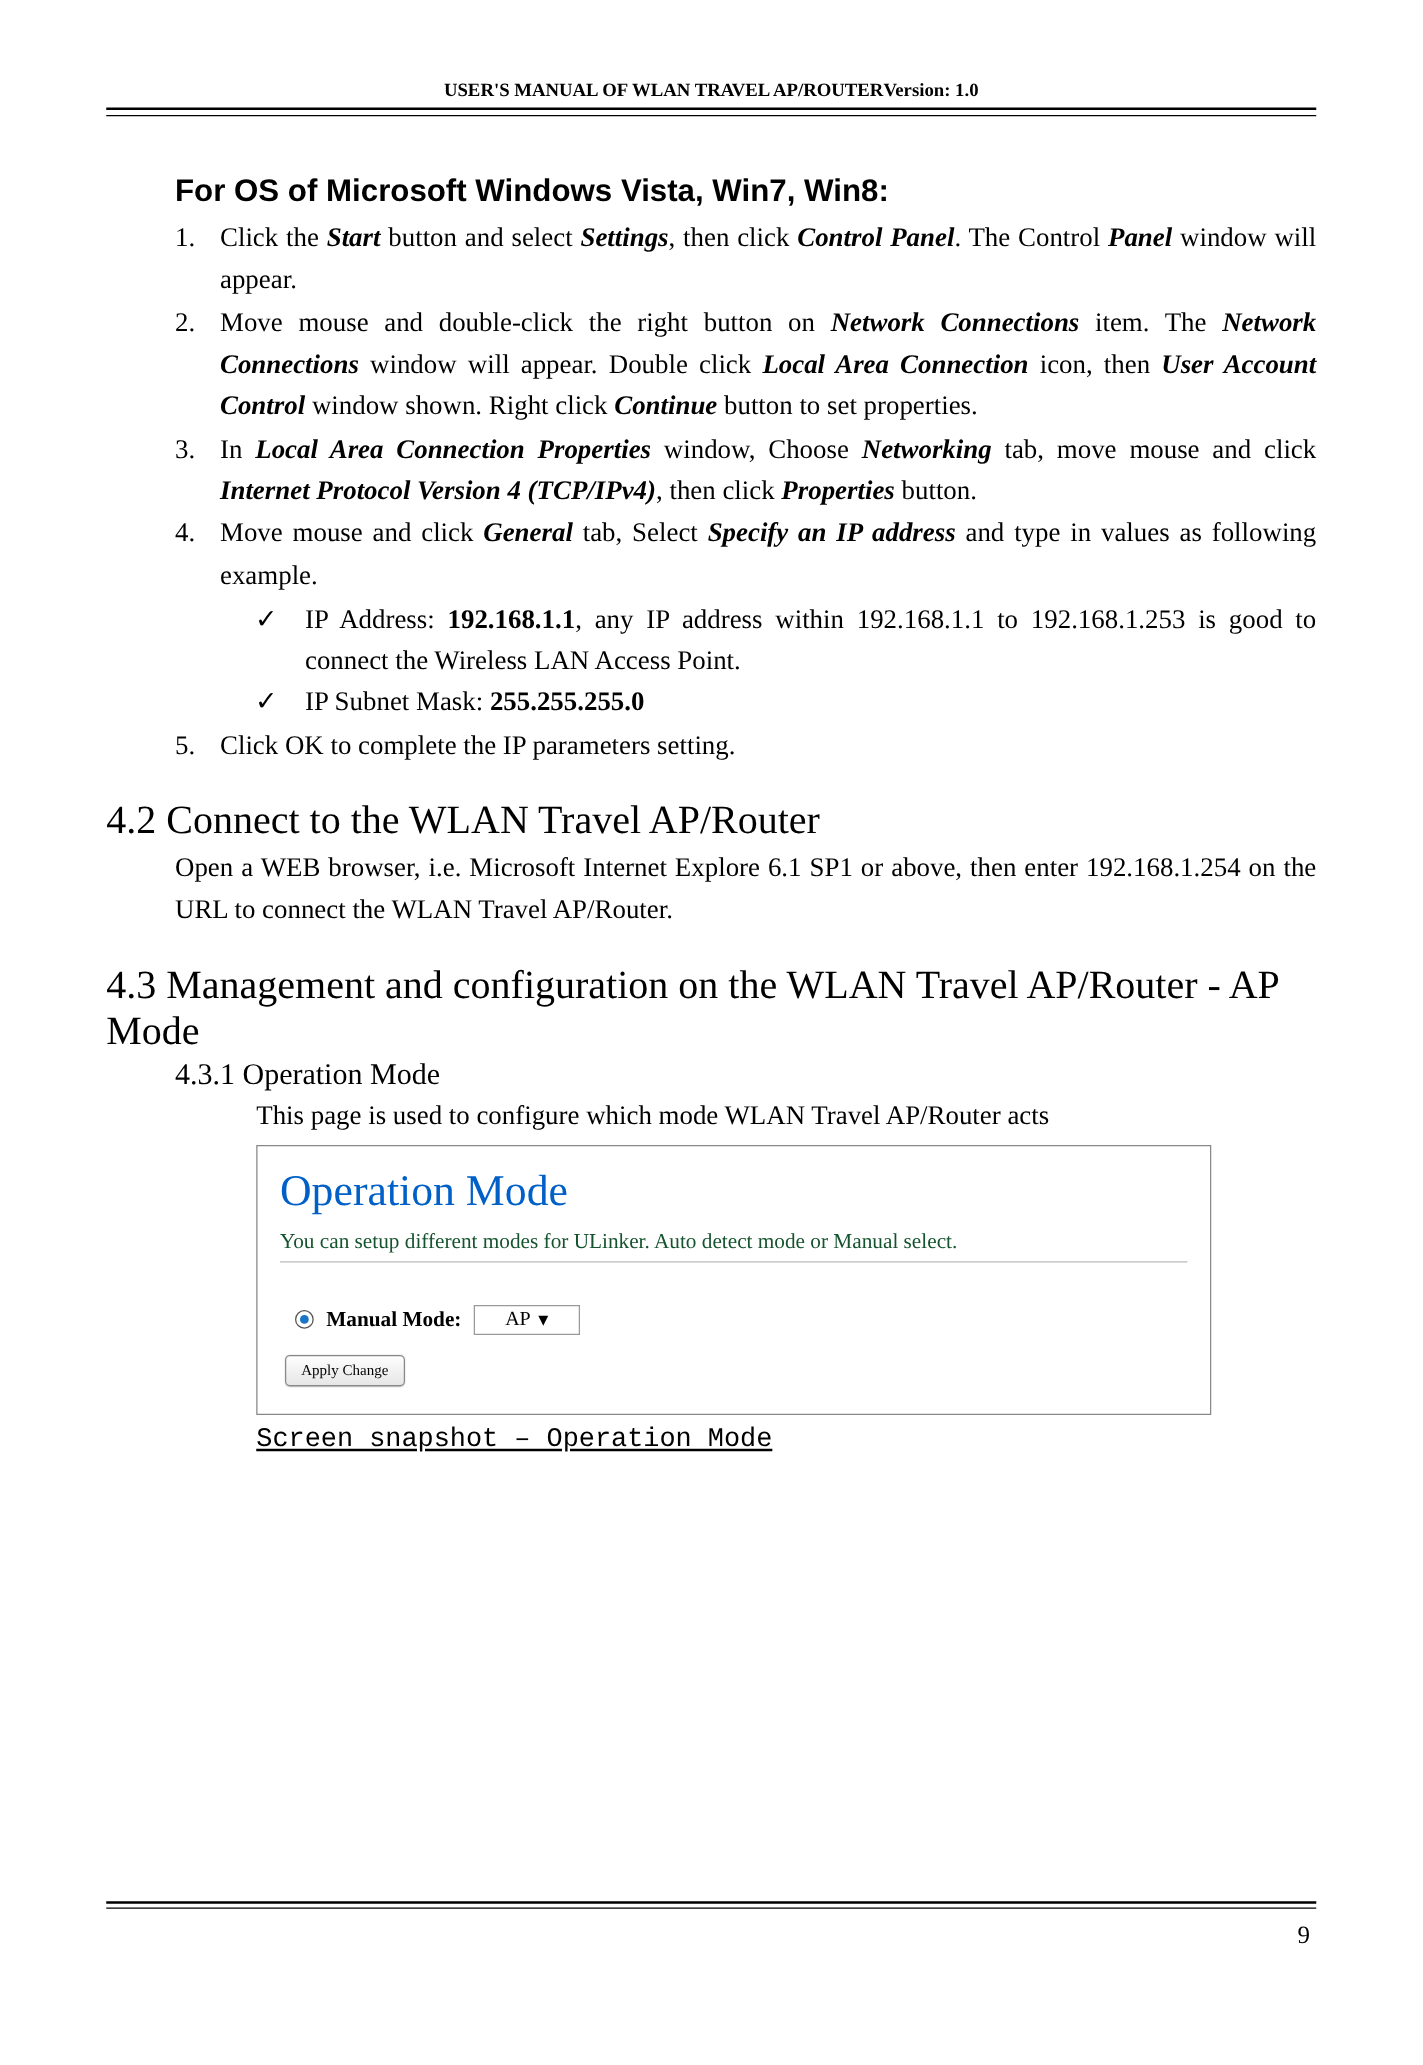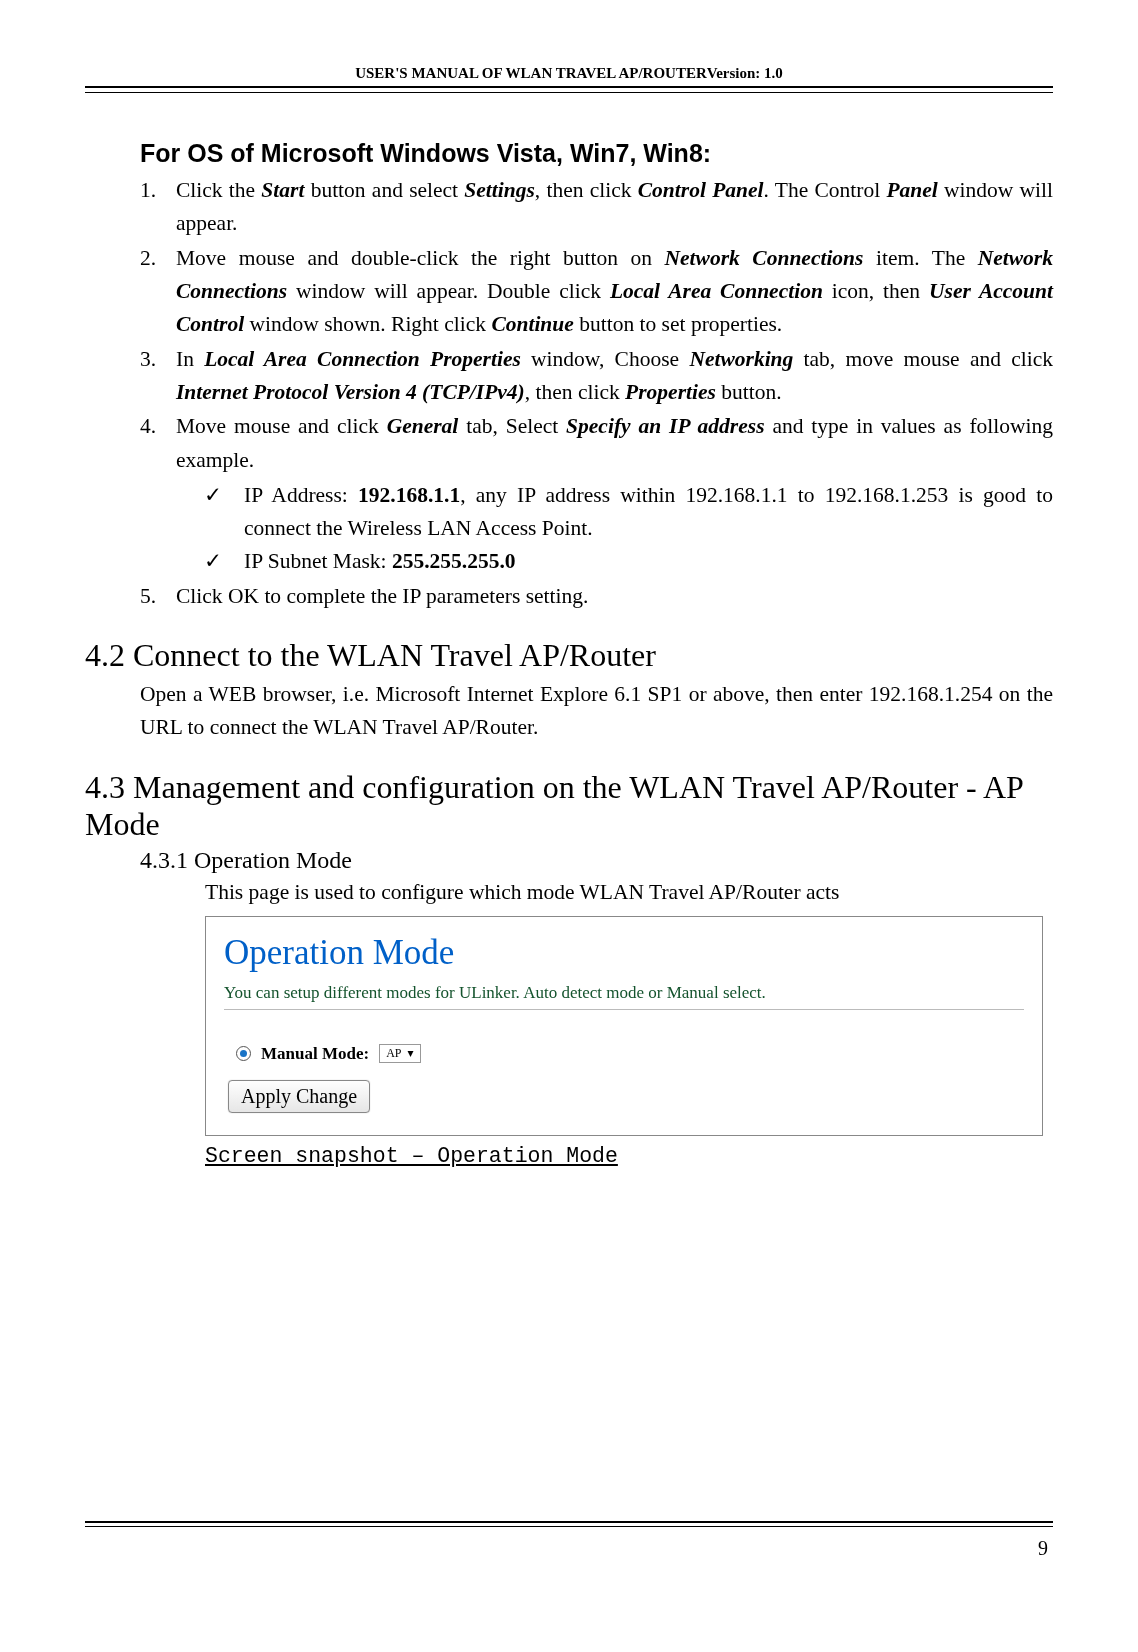--- a/index.html
+++ b/index.html
@@ -92,21 +92,21 @@
     margin: 4px 0 2px 55px;
   }
   .subsec-body {
     padding-left: 120px;
     font-size: 21.5px;
     line-height: 1.5;
   }
   .screenshot-box {
     margin: 8px 0 8px 120px;
     border: 1px solid #888;
-    width: 838px;
+    width: 764px;
     background: #fff;
     box-sizing: border-box;
     padding: 10px 18px 22px 18px;
   }
   .op-title {
     color: #0060c8;
     font-family: "Times New Roman", serif;
     font-size: 35px;
     margin: 6px 0 10px 0;
   }
@@ -136,33 +136,33 @@
     display: inline-flex;
     align-items: center;
     justify-content: center;
   }
   .radio .dot {
     width: 7px; height: 7px; border-radius: 50%;
     background: #1a74c7;
   }
   .select {
     border: 1px solid #999;
-    padding: 1px 6px;
-    font-size: 12px;
+    padding: 1px 24px;
+    font-size: 16px;
     display: inline-flex;
     align-items: center;
     gap: 6px;
     background: #fff;
   }
   .apply-btn {
     border: 1px solid #888;
     border-radius: 4px;
     background: linear-gradient(#fefefe,#e6e6e6);
     padding: 4px 12px;
-    font-size: 20px;
+    font-size: 12px;
     font-family: "Times New Roman", serif;
     display:inline-block;
     margin-left: 4px;
     box-shadow: 0 0 1px #aaa;
   }
   .caption {
     font-size: 21.5px;
     text-decoration: underline;
     padding-left: 120px;
     margin-top: 8px;

